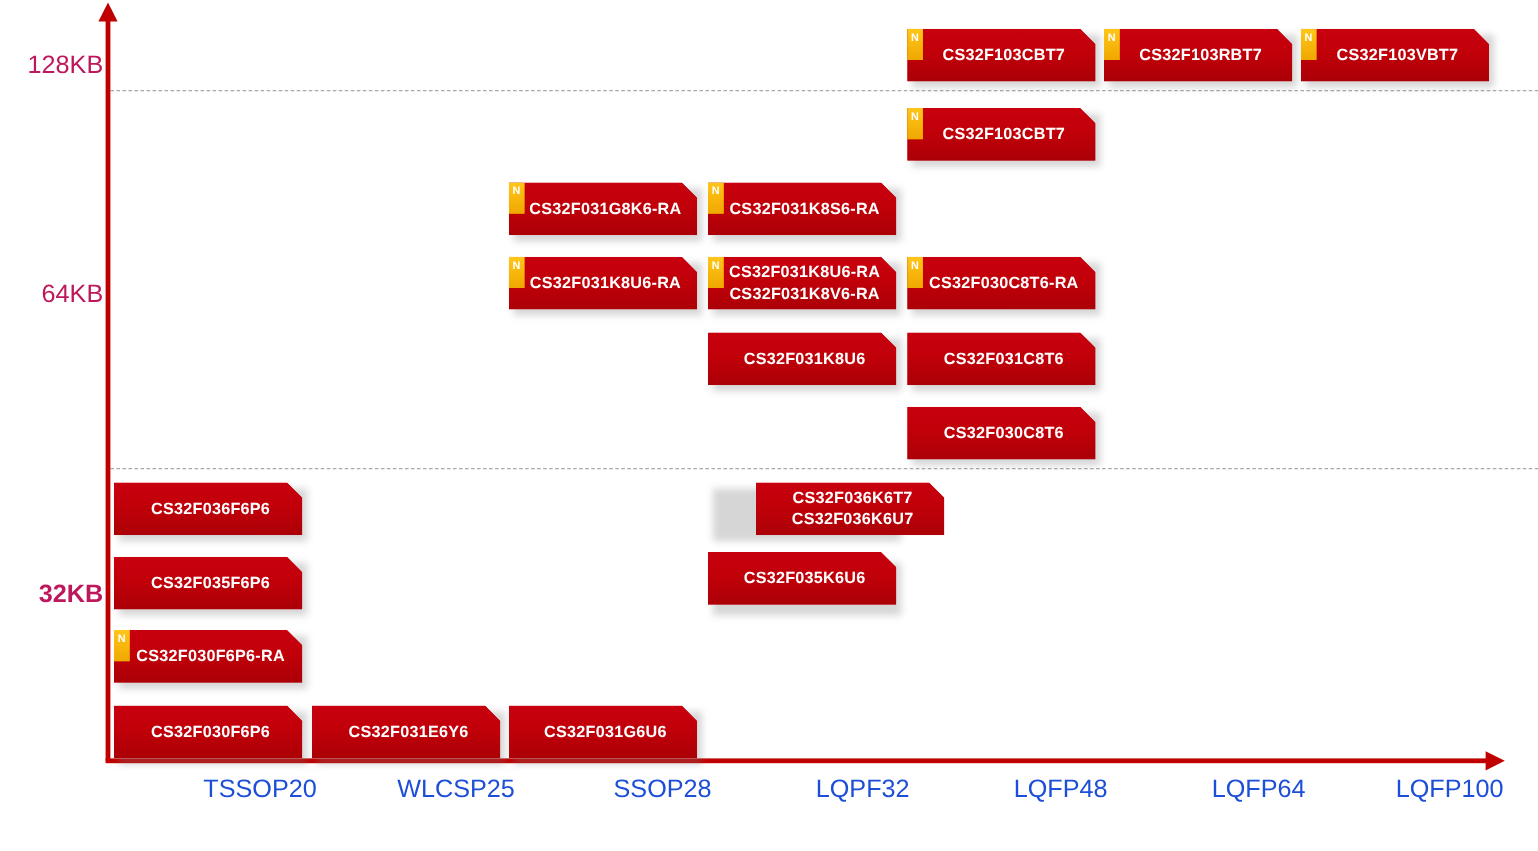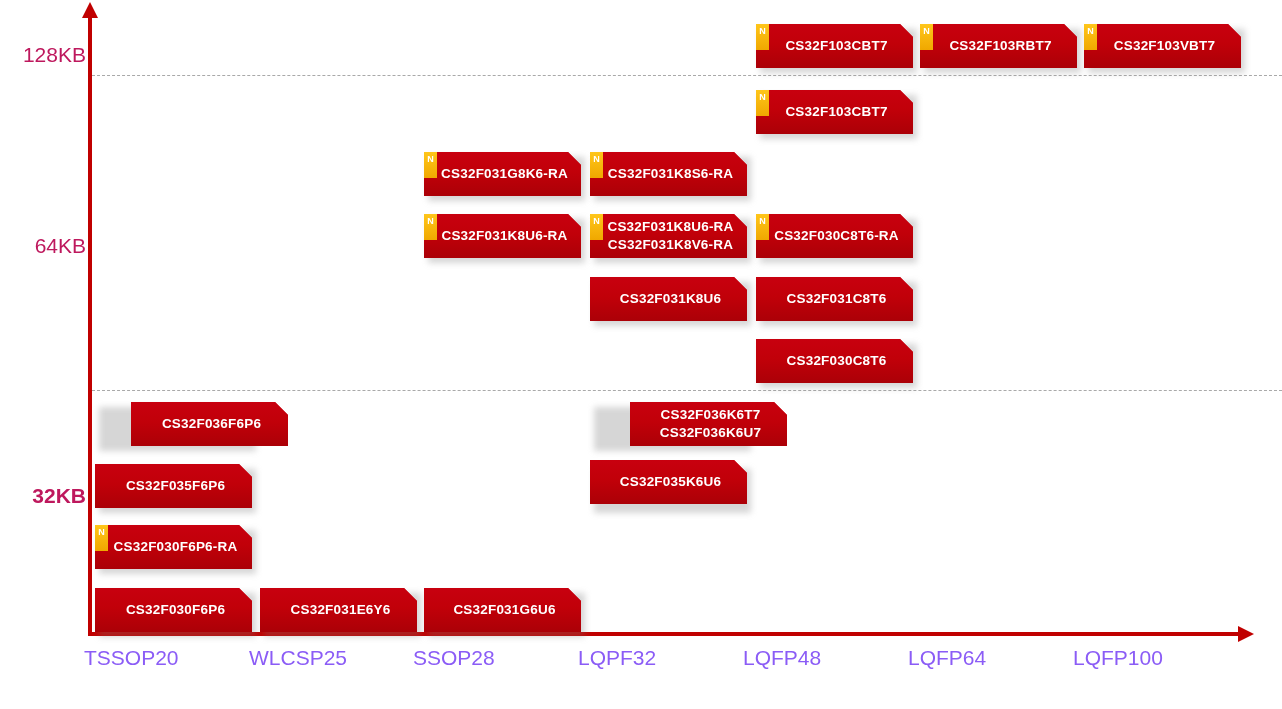--- a/index.html
+++ b/index.html
@@ -75,23 +75,23 @@
     font-size: 21px;
     color: #be185d;
     white-space: nowrap;
     line-height: 1;
   }
 
   
   .x-label {
     position: absolute;
     top: 645px;
-    text-align: left;
+    text-align: right;
     font-size: 21px;
-    color: #8b5cf6;
+    color: #1d4ed8;
     line-height: 1.22;
     white-space: nowrap;
   }
   .x-label .sub {
     display: block;
   }
 
   
   .chip {
     position: absolute;
@@ -225,21 +225,21 @@
       </div>
       <div class="chip-shadow" style="left: 760px; top: 282px; width: 157px; height: 44px;"></div>
       <div class="chip" style="left: 756px; top: 277px; width: 157px; height: 44px;">
         <span class="chip-label">CS32F031C8T6</span>
       </div>
       <div class="chip-shadow" style="left: 760px; top: 344px; width: 157px; height: 44px;"></div>
       <div class="chip" style="left: 756px; top: 339px; width: 157px; height: 44px;">
         <span class="chip-label">CS32F030C8T6</span>
       </div>
       <div class="chip-shadow" style="left: 99px; top: 407px; width: 157px; height: 44px;"></div>
-      <div class="chip" style="left: 95px; top: 402px; width: 157px; height: 44px; margin-left: 36px;">
+      <div class="chip" style="left: 95px; top: 402px; width: 157px; height: 44px;">
         <span class="chip-label">CS32F036F6P6</span>
       </div>
       <div class="chip-shadow" style="left: 594px; top: 407px; width: 157px; height: 44px;"></div>
       <div class="chip" style="left: 590px; top: 402px; width: 157px; height: 44px; margin-left: 40px;">
         <span class="chip-label">CS32F036K6T7
 CS32F036K6U7</span>
       </div>
       <div class="chip-shadow" style="left: 99px; top: 469px; width: 157px; height: 44px;"></div>
       <div class="chip" style="left: 95px; top: 464px; width: 157px; height: 44px;">
         <span class="chip-label">CS32F035F6P6</span>

